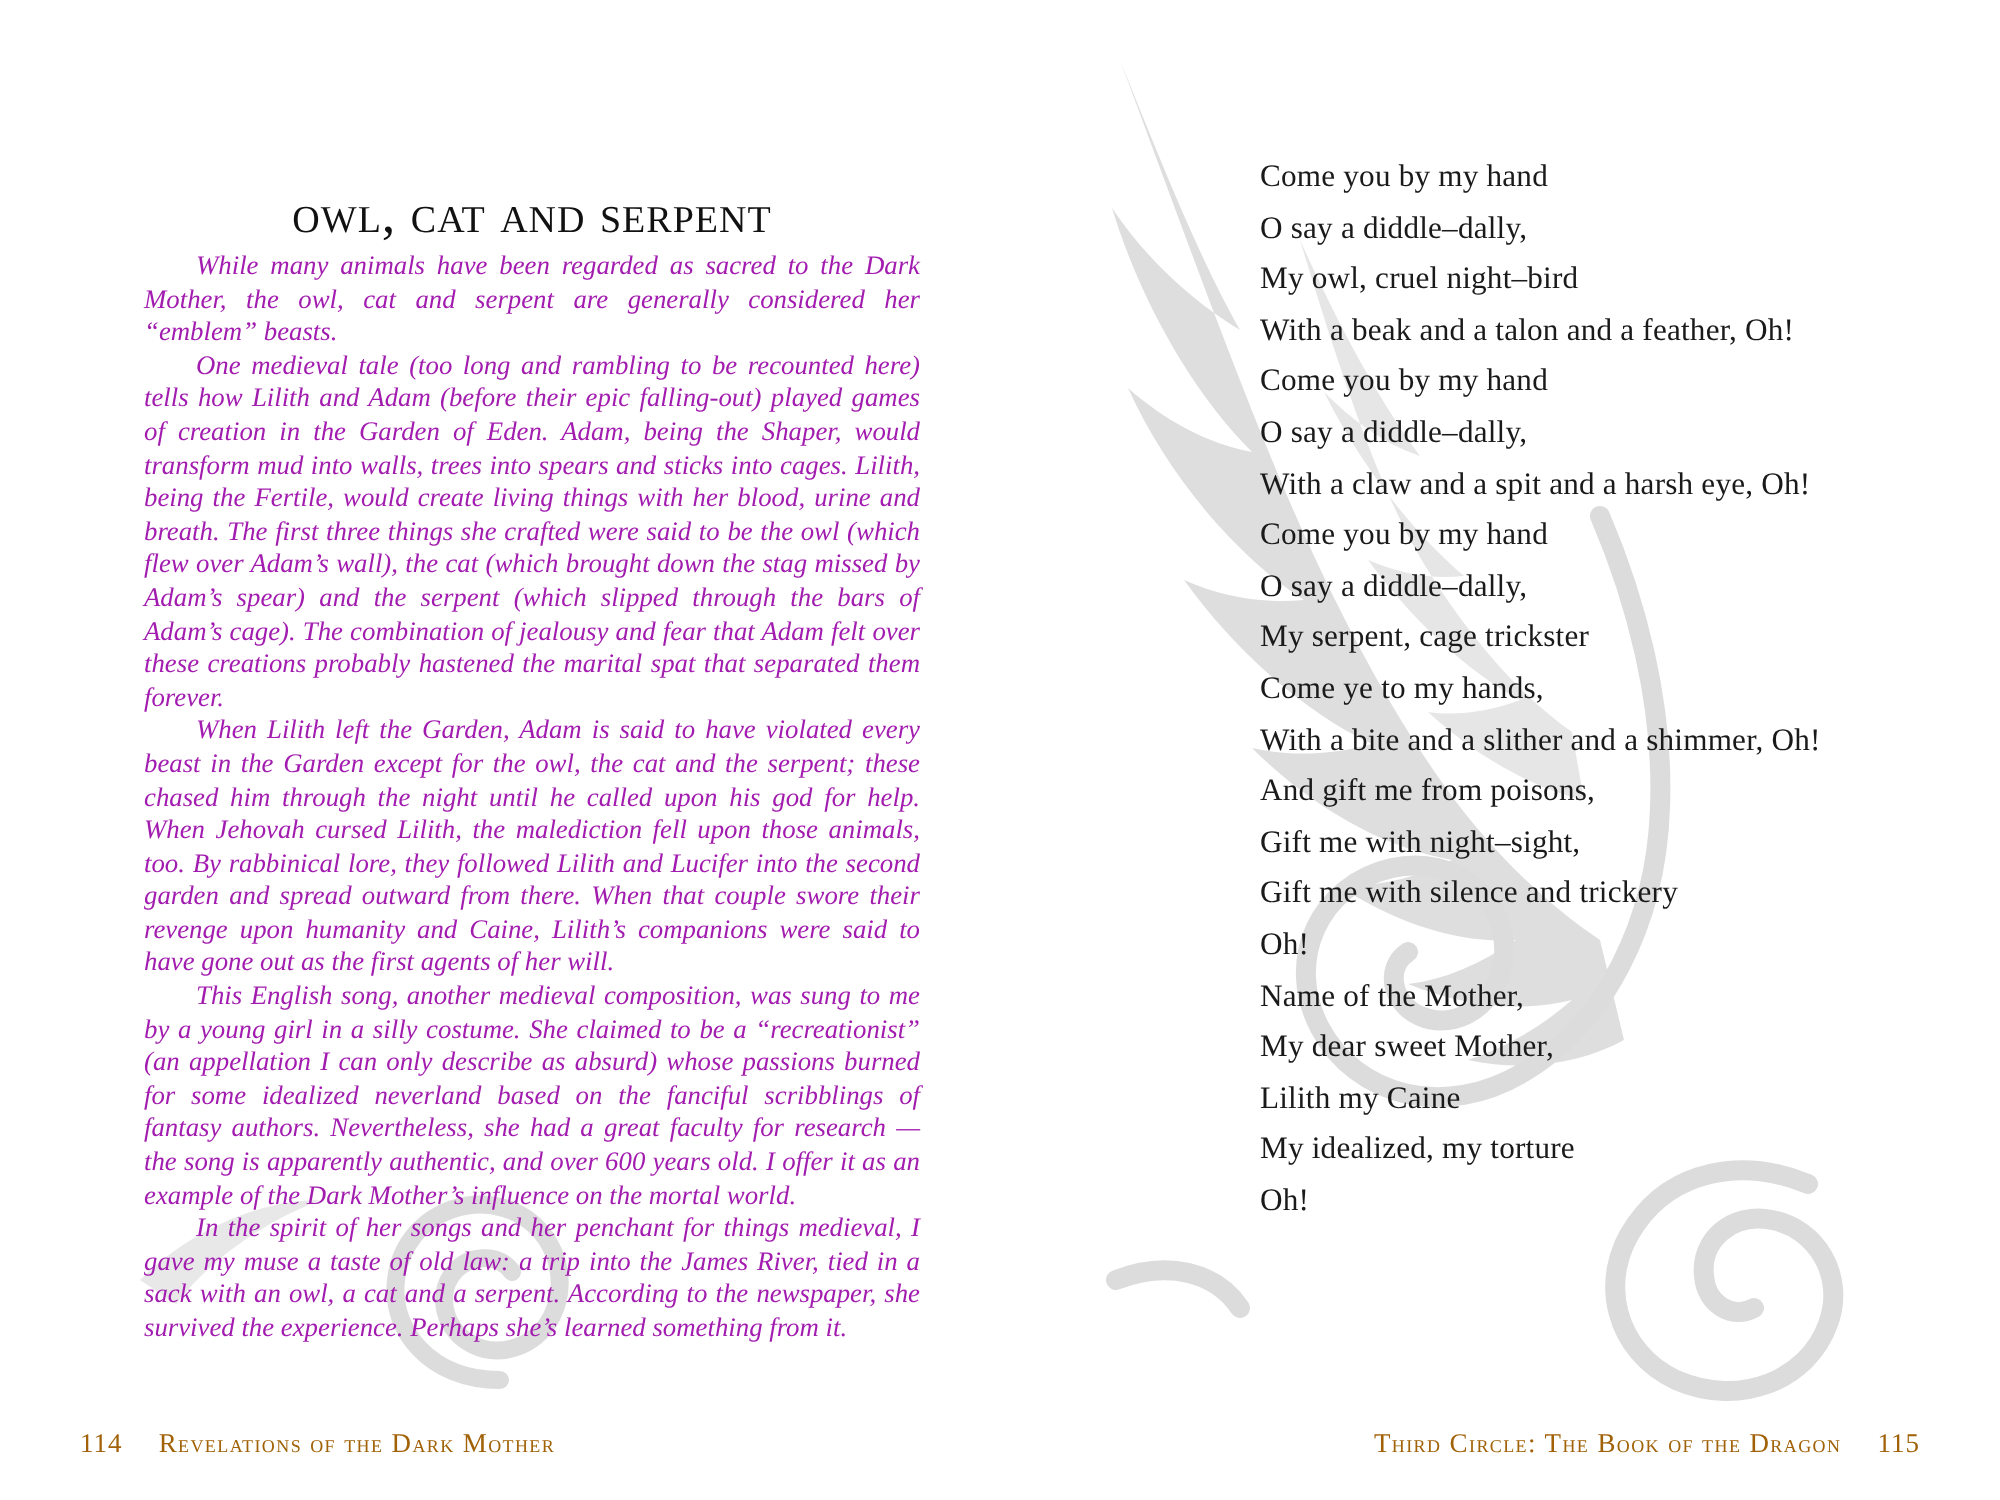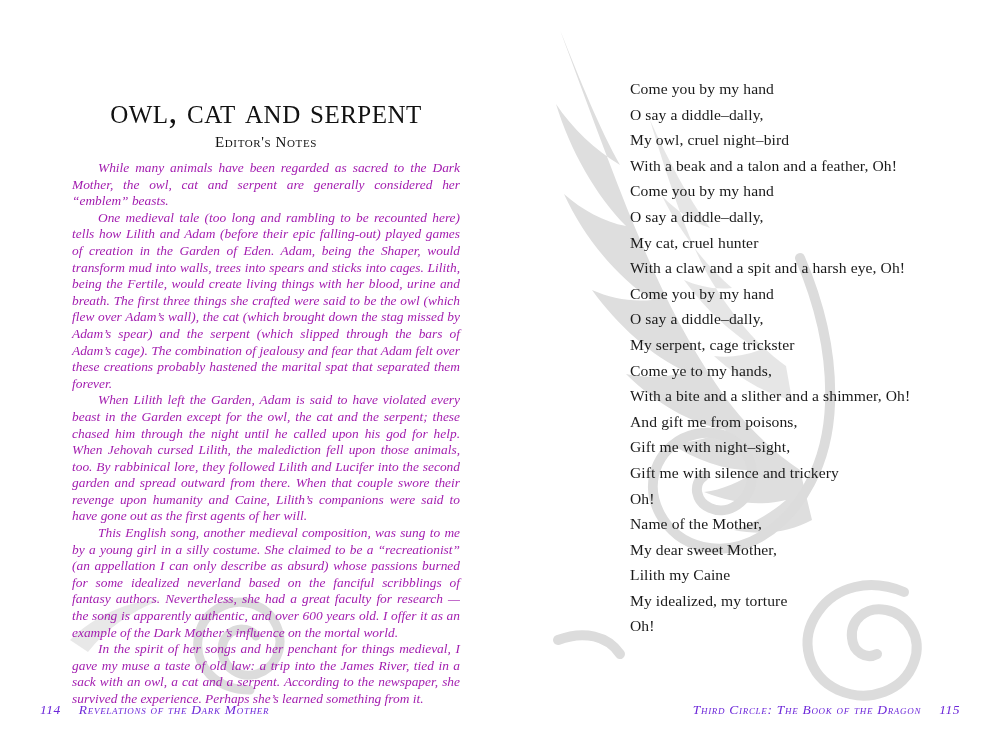--- a/index.html
+++ b/index.html
@@ -38,21 +38,21 @@
   .watermark svg { display: block; }
 
   
   .left-body {
     position: relative;
     z-index: 2;
     padding: 92px 40px 0 72px;
   }
   .chapter-title {
     font-family: "Liberation Serif", serif;
-    font-size: 35px;
+    font-size: 27px;
     letter-spacing: 0.5px;
     text-align: center;
     margin: 0 0 2px 0;
     font-weight: normal;
     color: #111;
     font-variant: small-caps;
     text-transform: lowercase;
   }
   .chapter-title::first-letter { font-size: 1em; }
   .subtitle {
@@ -86,28 +86,27 @@
     font-size: 15.6px;
     line-height: 25.6px;
     color: #1a1a1a;
     white-space: nowrap;
     letter-spacing: 0.1px;
   }
 
   
   .footer {
     position: absolute;
-    bottom: 32px;
+    bottom: 20px;
     z-index: 3;
     font-variant: small-caps;
     font-size: 13.5px;
     letter-spacing: 0.7px;
-    color: #6d28d9;
+    color: #a16207;
     white-space: nowrap;
-    font-style: italic;
   }
   .footer-left  { left: 40px; }
   .footer-right { right: 40px; margin-top: 40px; }
   .folio {
     font-variant: small-caps;
     font-size: 13.5px;
     letter-spacing: 0.5px;
   }
   .footer-left .folio  { margin-right: 14px; }
   .footer-right .folio { margin-left: 14px; }
@@ -131,21 +130,20 @@
                    C 236 627 250 627 256 636"></path>
         </g>
         <g fill="#e4e4e4" opacity="0.85">
           <path d="M70 640 C 95 615 130 600 160 600 C 130 612 105 630 88 652 Z"></path>
         </g>
       </svg>
     </div>
 
     <div class="left-body">
       <h1 class="chapter-title">Owl, Cat and Serpent</h1>
-      <div class="subtitle">Editor's Notes</div>
 
       <p class="para">While many animals have been regarded as sacred to the Dark Mother, the owl, cat and serpent are generally considered her “emblem” beasts.</p>
       <p class="para">One medieval tale (too long and rambling to be recounted here) tells how Lilith and Adam (before their epic falling-out) played games of creation in the Garden of Eden. Adam, being the Shaper, would transform mud into walls, trees into spears and sticks into cages. Lilith, being the Fertile, would create living things with her blood, urine and breath. The first three things she crafted were said to be the owl (which flew over Adam’s wall), the cat (which brought down the stag missed by Adam’s spear) and the serpent (which slipped through the bars of Adam’s cage). The combination of jealousy and fear that Adam felt over these creations probably hastened the marital spat that separated them forever.</p>
       <p class="para">When Lilith left the Garden, Adam is said to have violated every beast in the Garden except for the owl, the cat and the serpent; these chased him through the night until he called upon his god for help. When Jehovah cursed Lilith, the malediction fell upon those animals, too. By rabbinical lore, they followed Lilith and Lucifer into the second garden and spread outward from there. When that couple swore their revenge upon humanity and Caine, Lilith’s companions were said to have gone out as the first agents of her will.</p>
       <p class="para">This English song, another medieval composition, was sung to me by a young girl in a silly costume. She claimed to be a “recreationist” (an appellation I can only describe as absurd) whose passions burned for some idealized neverland based on the fanciful scribblings of fantasy authors. Nevertheless, she had a great faculty for research — the song is apparently authentic, and over 600 years old. I offer it as an example of the Dark Mother’s influence on the mortal world.</p>
       <p class="para">In the spirit of her songs and her penchant for things medieval, I gave my muse a taste of old law: a trip into the James River, tied in a sack with an owl, a cat and a serpent. According to the newspaper, she survived the experience. Perhaps she’s learned something from it.</p>
     </div>
 
     <div class="footer footer-left">
       <span class="folio">114</span>
@@ -213,21 +211,20 @@
       </svg>
     </div>
 
     <div class="right-body">
       <div class="song-line">Come you by my hand</div>
       <div class="song-line">O say a diddle–dally,</div>
       <div class="song-line">My owl, cruel night–bird</div>
       <div class="song-line">With a beak and a talon and a feather, Oh!</div>
       <div class="song-line">Come you by my hand</div>
       <div class="song-line">O say a diddle–dally,</div>
-      <div class="song-line">My cat, cruel hunter</div>
       <div class="song-line">With a claw and a spit and a harsh eye, Oh!</div>
       <div class="song-line">Come you by my hand</div>
       <div class="song-line">O say a diddle–dally,</div>
       <div class="song-line">My serpent, cage trickster</div>
       <div class="song-line">Come ye to my hands,</div>
       <div class="song-line">With a bite and a slither and a shimmer, Oh!</div>
       <div class="song-line">And gift me from poisons,</div>
       <div class="song-line">Gift me with night–sight,</div>
       <div class="song-line">Gift me with silence and trickery</div>
       <div class="song-line">Oh!</div>

